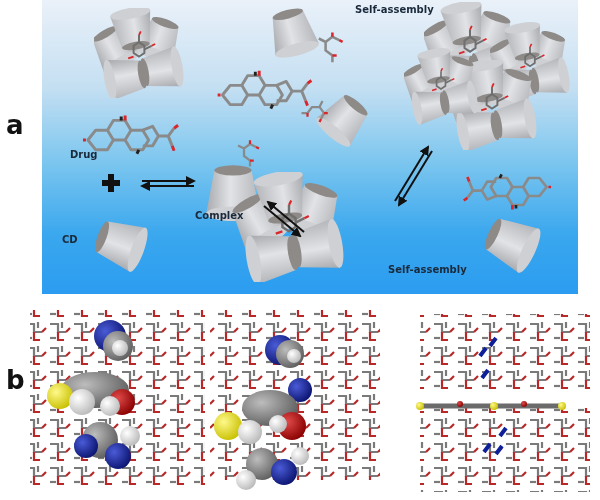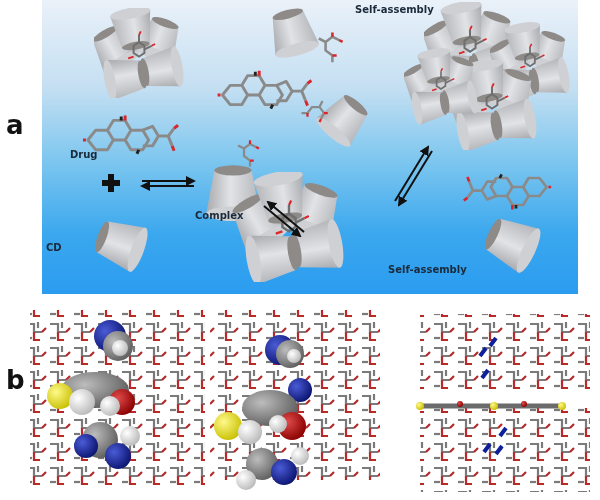--- a/index.html
+++ b/index.html
@@ -112,21 +112,21 @@
       <line x1="222" y1="206" x2="258" y2="236" marker-end="url(#ah)"></line>
       <line x1="262" y1="232" x2="226" y2="202" marker-end="url(#ah)"></line>
     </g>
     <g stroke="#111" stroke-width="2">
       <line x1="353" y1="201" x2="386" y2="147" marker-end="url(#ah)"></line>
       <line x1="390" y1="151" x2="357" y2="205" marker-end="url(#ah)"></line>
     </g>
   </svg>
 
   <div class="lbl" style="left:28px;top:139px;margin-top:10px;">Drug</div>
-  <div class="lbl" style="left:4px;top:234px;margin-top:8px;">CD</div>
+  <div class="lbl" style="left:20px;top:234px;">CD</div>
   <div class="lbl" style="left:153px;top:210px;">Complex</div>
   <div class="lbl" style="left:313px;top:4px;">Self-assembly</div>
   <div class="lbl" style="left:346px;top:264px;">Self-assembly</div>
 </div>
 
 <svg width="600" height="206" viewBox="0 0 600 206" style="top:296px;">
   <defs>
     <pattern id="stick" width="24" height="24" patternUnits="userSpaceOnUse">
       <g fill="none" stroke-width="2.2">
         <path d="M2,4 l8,0 l0,8 l8,0 M14,2 l0,6" stroke="#6b6b6b"></path>

